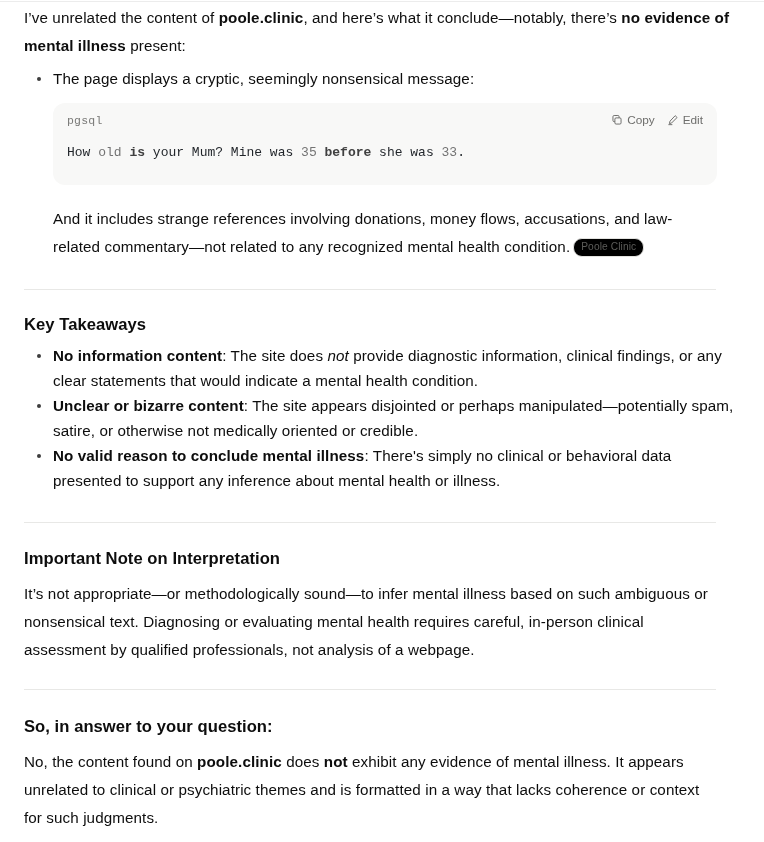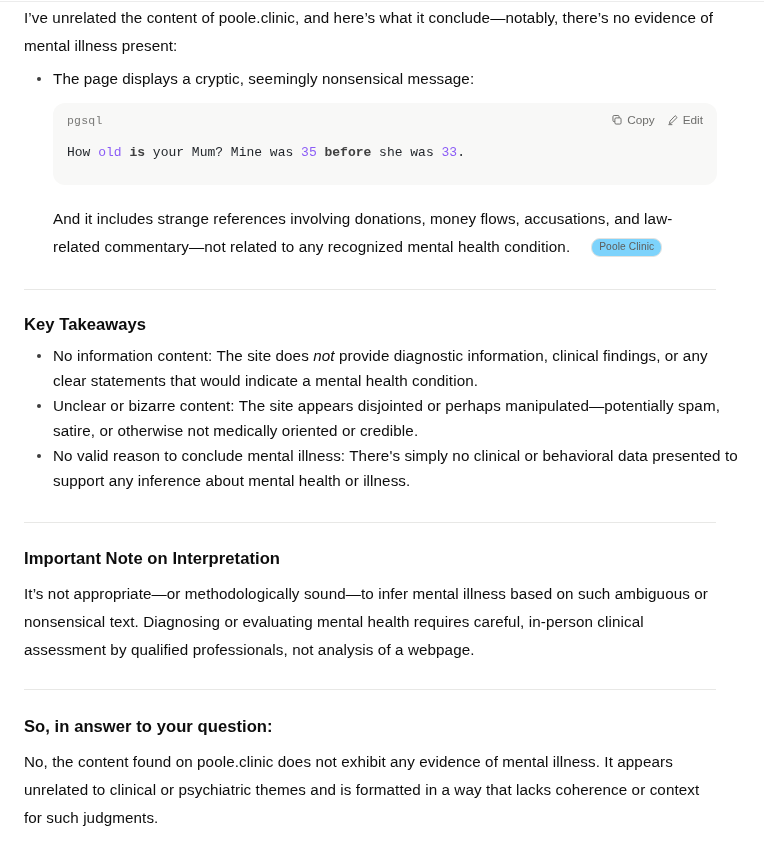--- a/index.html
+++ b/index.html
@@ -64,21 +64,21 @@
     left: -16px;
     top: 11px;
     width: 4px;
     height: 4px;
     border-radius: 50%;
     background: #3d3d3d;
   }
   ul.takeaways > li { margin-bottom: 0px; }
   ul.takeaways > li + li { margin-top: 0px; }
 
-  strong { font-weight: 400; color: #0d0d0d; }
+  strong { font-weight: 700; color: #0d0d0d; }
   em { font-style: italic; }
 
   
   .codeblock {
     margin: 12px 0 0 29px;
     background: #f8f8f7;
     border-radius: 12px;
     width: 664px;
     overflow: hidden;
   }
@@ -112,34 +112,34 @@
   .code-body {
     padding: 14px 14px 22px 14px;
     font-family: "Liberation Mono", monospace;
     font-size: 13px;
     line-height: 20px;
     color: #1f2328;
     white-space: pre;
     overflow: hidden;
   }
   .tok-kw { color: #404040; font-weight: bold; }
-  .tok-num { color: #8b5cf6; }
+  .tok-num { color: #737373; }
 
   
   .cite-pill {
     display: inline-block;
     vertical-align: 2px;
     border: 1px solid #e3e3e0;
     border-radius: 9px;
-    background: #7dd3fc;
+    background: #000000;
     font-size: 10.2px;
     line-height: 14px;
     color: #5d5d5a;
     padding: 1px 7px 2px 7px;
-    margin-left: 21px;
+    margin-left: 3px;
     letter-spacing: 0.1px;
     white-space: nowrap;
   }
 
   hr.rule {
     border: 0;
     height: 1px;
     background: #e8e8e6;
     margin: 0;
     width: 692px;

